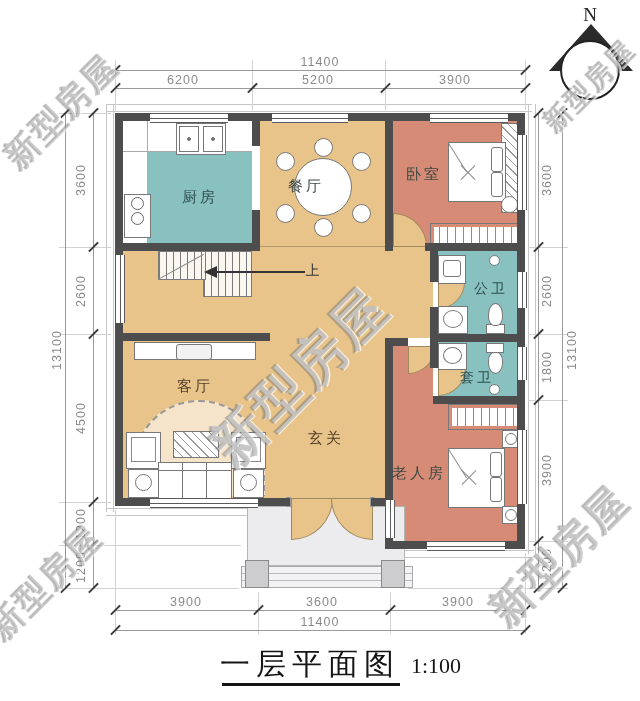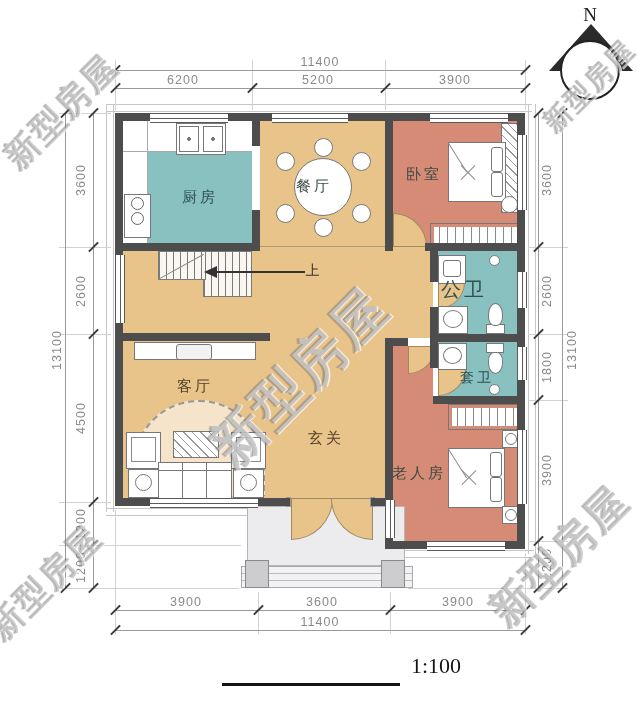--- a/index.html
+++ b/index.html
@@ -204,23 +204,23 @@
   <div class="winv" style="left:115px;top:255px;height:68px;"></div>
   <div class="winv" style="left:517px;top:135px;height:75px;"></div>
   <div class="winv" style="left:517px;top:272px;height:36px;"></div>
   <div class="winv" style="left:517px;top:347px;height:33px;"></div>
   <div class="winv" style="left:517px;top:430px;height:74px;"></div>
   <div class="winh" style="left:150px;top:498px;width:108px;"></div>
   <div class="winh" style="left:427px;top:541px;width:78px;"></div>
   <div class="winv" style="left:385px;top:500px;height:38px;"></div>
 
   <div class="rl" style="left:200px;top:197px;color:#2f5050;">厨房</div>
-  <div class="rl" style="left:314px;top:186px;">餐厅</div>
+  <div class="rl" style="left:306px;top:186px;">餐厅</div>
   <div class="rl" style="left:424px;top:174px;">卧室</div>
-  <div class="rl" style="left:464px;top:289px;font-size:20px;color:#2f5050;">公卫</div>
+  <div class="rl" style="left:491px;top:289px;font-size:14px;color:#2f5050;">公卫</div>
   <div class="rl" style="left:477px;top:378px;font-size:14px;color:#2f5050;">套卫</div>
   <div class="rl" style="left:195px;top:386px;color:#503f28;">客厅</div>
   <div class="rl" style="left:326px;top:438px;color:#503f28;">玄关</div>
   <div class="rl" style="left:419px;top:473px;">老人房</div>
 
   <div class="xl" style="left:115px;top:60px;width:1px;height:50px;"></div>
   <div class="xl" style="left:252px;top:60px;width:1px;height:50px;"></div>
   <div class="xl" style="left:385px;top:60px;width:1px;height:50px;"></div>
   <div class="xl" style="left:525px;top:60px;width:1px;height:50px;"></div>
   <div class="xl" style="left:115px;top:510px;width:1px;height:124px;"></div>
@@ -296,20 +296,21 @@
   <div class="dtv" style="left:547px;top:291px;">2600</div>
   <div class="dtv" style="left:547px;top:367px;">1800</div>
   <div class="dtv" style="left:547px;top:470px;">3900</div>
   <div class="dtv" style="left:547px;top:564px;">1200</div>
   <div class="dtv" style="left:572px;top:350px;">13100</div>
 
   <div class="nlab" style="left:590px;top:4px;">N</div>
   <div class="a" style="left:549px;top:24px;width:0;height:0;border-left:42px solid transparent;border-right:42px solid transparent;border-bottom:47px solid #2b2b2b;"></div>
   <div class="a circ" style="left:560px;top:40px;width:60px;height:60px;background:#fff;border:2px solid #222;"></div>
 
+  <div class="title-cn" style="left:310px;top:664px;">一层平面图</div>
   <div class="a" style="left:222px;top:683px;width:178px;height:2.5px;background:#141414;"></div>
   <div class="title-sc" style="left:436px;top:666px;">1:100</div>
 
   <div class="wm" style="left:62px;top:112px;font-size:34px;">新型房屋</div>
   <div class="wm" style="left:46px;top:583px;font-size:34px;">新型房屋</div>
   <div class="wm" style="left:300px;top:378px;font-size:54px;">新型房屋</div>
   <div class="wm" style="left:590px;top:86px;font-size:27px;">新型房屋</div>
   <div class="wm" style="left:560px;top:556px;font-size:42px;">新型房屋</div>
 
 </div>

